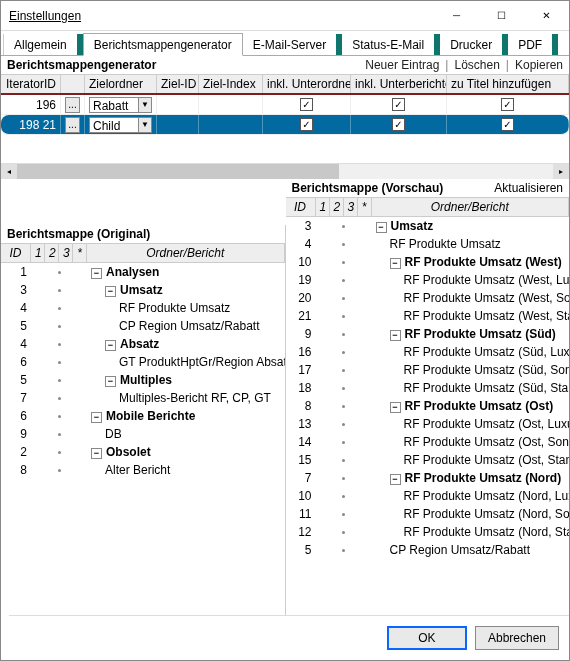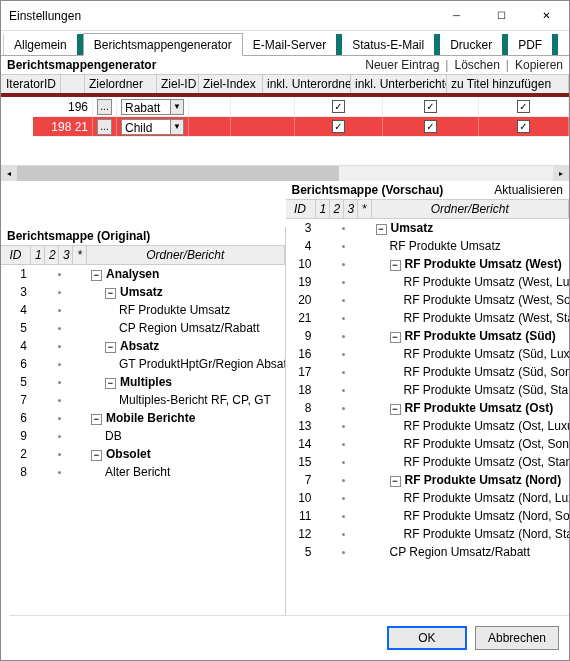--- a/index.html
+++ b/index.html
@@ -1,48 +1,48 @@
 <!DOCTYPE html>
 <html><head>
 <meta charset="utf-8">
 <style>
 * { box-sizing: border-box; margin: 0; padding: 0; }
 body { font-family: "Segoe UI", Tahoma, sans-serif; font-size: 12px; color: #000; background: #fff; width: 570px; height: 661px; overflow: hidden; display: flex; flex-direction: column; border: 1px solid #888; }
 .titlebar { display: flex; align-items: center; height: 30px; padding: 0 0 0 8px; border-bottom: 1px solid #ddd; }
-.titlebar .title { flex: 1; font-size: 12px; }
+.titlebar .title { flex: 1; font-size: 12px; text-decoration: underline; }
 .titlebar .winbtn { width: 45px; height: 30px; display: flex; align-items: center; justify-content: center; font-size: 10px; }
 .tabs { display: flex; align-items: center; border-bottom: 1px solid #aaa; padding: 2px 2px 0 2px; }
 .tab { padding: 4px 10px 3px 10px; border-right: 6px solid #0f766e; font-size: 12px; white-space: nowrap; cursor: default; }
 .tab.active { border: 1px solid #aaa; border-bottom: 1px solid #fff; margin-bottom: -1px; background: #fff; }
 .tab:first-child { border-left: 1px solid #ccc; }
 .sectionbar { display: flex; align-items: center; padding: 2px 6px; font-size: 12px; }
 .sectionbar .st { font-weight: bold; flex: 1; }
 .sectionbar .act { color: #222; margin-left: 6px; }
 .sectionbar .sep { color: #888; margin-left: 6px; }
-.gridhead { display: flex; background: #eee; border-top: 1px solid #ccc; border-bottom: 4px solid #7f1d1d; }
+.gridhead { display: flex; background: #eee; border-top: 1px solid #ccc; border-bottom: 2px solid #7f1d1d; }
 .gridhead div { border-right: 1px solid #ccc; padding: 2px 4px; font-size: 12px; white-space: nowrap; overflow: hidden; }
 .gc0 { width: 60px; text-align: right; }
 .gc1 { width: 24px; }
 .gc2 { width: 72px; }
 .gc3 { width: 42px; }
 .gc4 { width: 64px; }
 .gc5 { width: 88px; }
 .gc6 { width: 96px; }
 .gc7 { flex: 1; }
 .gridrow { display: flex; height: 20px; align-items: center; border-bottom: 1px solid #eee; }
 .gridrow div { border-right: 1px solid #eee; padding: 0 4px; font-size: 12px; display: flex; align-items: center; height: 100%; }
-.gridrow.sel { background: #ef4444; color: #fff; }
+.gridrow.sel { background: #0369a1; color: #fff; border-radius: 8px; }
 .gridrow.sel div { border-right-color: rgba(255,255,255,0.3); }
 .cell-combo { display: flex; align-items: center; }
 .cell-combo .txt { flex: 1; background: #fff; color: #000; padding: 0 3px; height: 16px; line-height: 16px; border: 1px solid #888; }
 .gridrow.sel .cell-combo .txt { background: #fff; border-color: #888; }
 .cell-combo .drop { width: 14px; height: 16px; background: #e9e9e9; border: 1px solid #888; display: flex; align-items: center; justify-content: center; font-size: 8px; margin-left: -1px; color: #000; }
 .cell-btn { width: 18px; height: 16px; background: #e9e9e9; border: 1px solid #888; display: flex; align-items: center; justify-content: center; font-size: 10px; color: #000; }
 .chk { width: 13px; height: 13px; border: 1px solid #555; background: #fff; display: inline-flex; align-items: center; justify-content: center; font-size: 10px; color: #000; margin: 0 auto; }
-.gridbody { height: 68px; margin-left: 32px; }
+.gridbody { height: 68px; }
 .hscroll { height: 16px; background: #f0f0f0; display: flex; border-top: 1px solid #ddd; }
 .hscroll .l, .hscroll .r { width: 16px; background: #e0e0e0; display: flex; align-items: center; justify-content: center; font-size: 8px; }
 .hscroll .track { flex: 1; position: relative; }
 .hscroll .thumb { position: absolute; left: 0; top: 0; height: 100%; width: 60%; background: #c8c8c8; }
 .panels { display: flex; flex: 1; overflow: hidden; }
 .panel { flex: 1; display: flex; flex-direction: column; min-width: 0; }
 .panel:first-child { border-right: 1px solid #ccc; margin-top: 46px; }
 .panelhead { display: flex; align-items: center; padding: 2px 6px; }
 .panelhead .pt { font-weight: bold; flex: 1; }
 .colhead { display: flex; background: #eee; border-top: 1px solid #ccc; border-bottom: 1px solid #ccc; }

